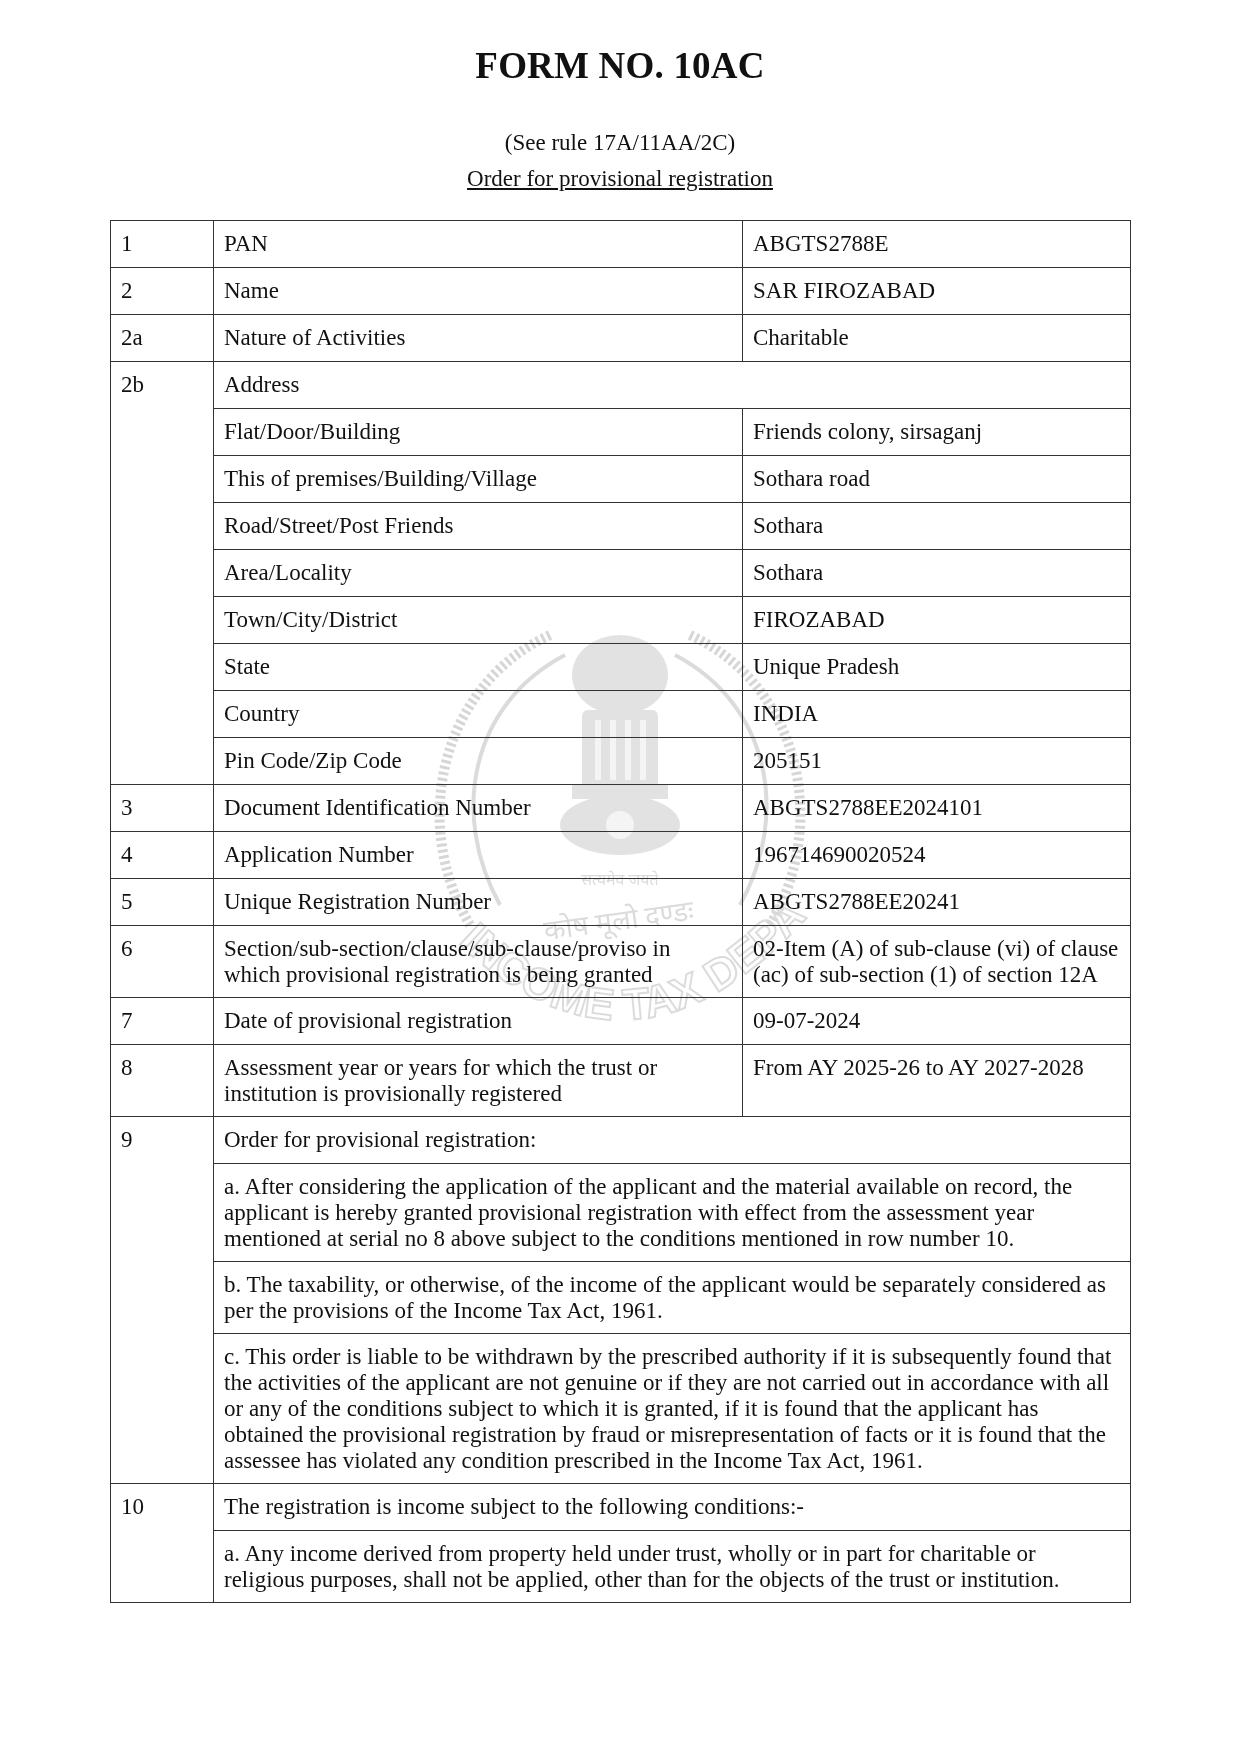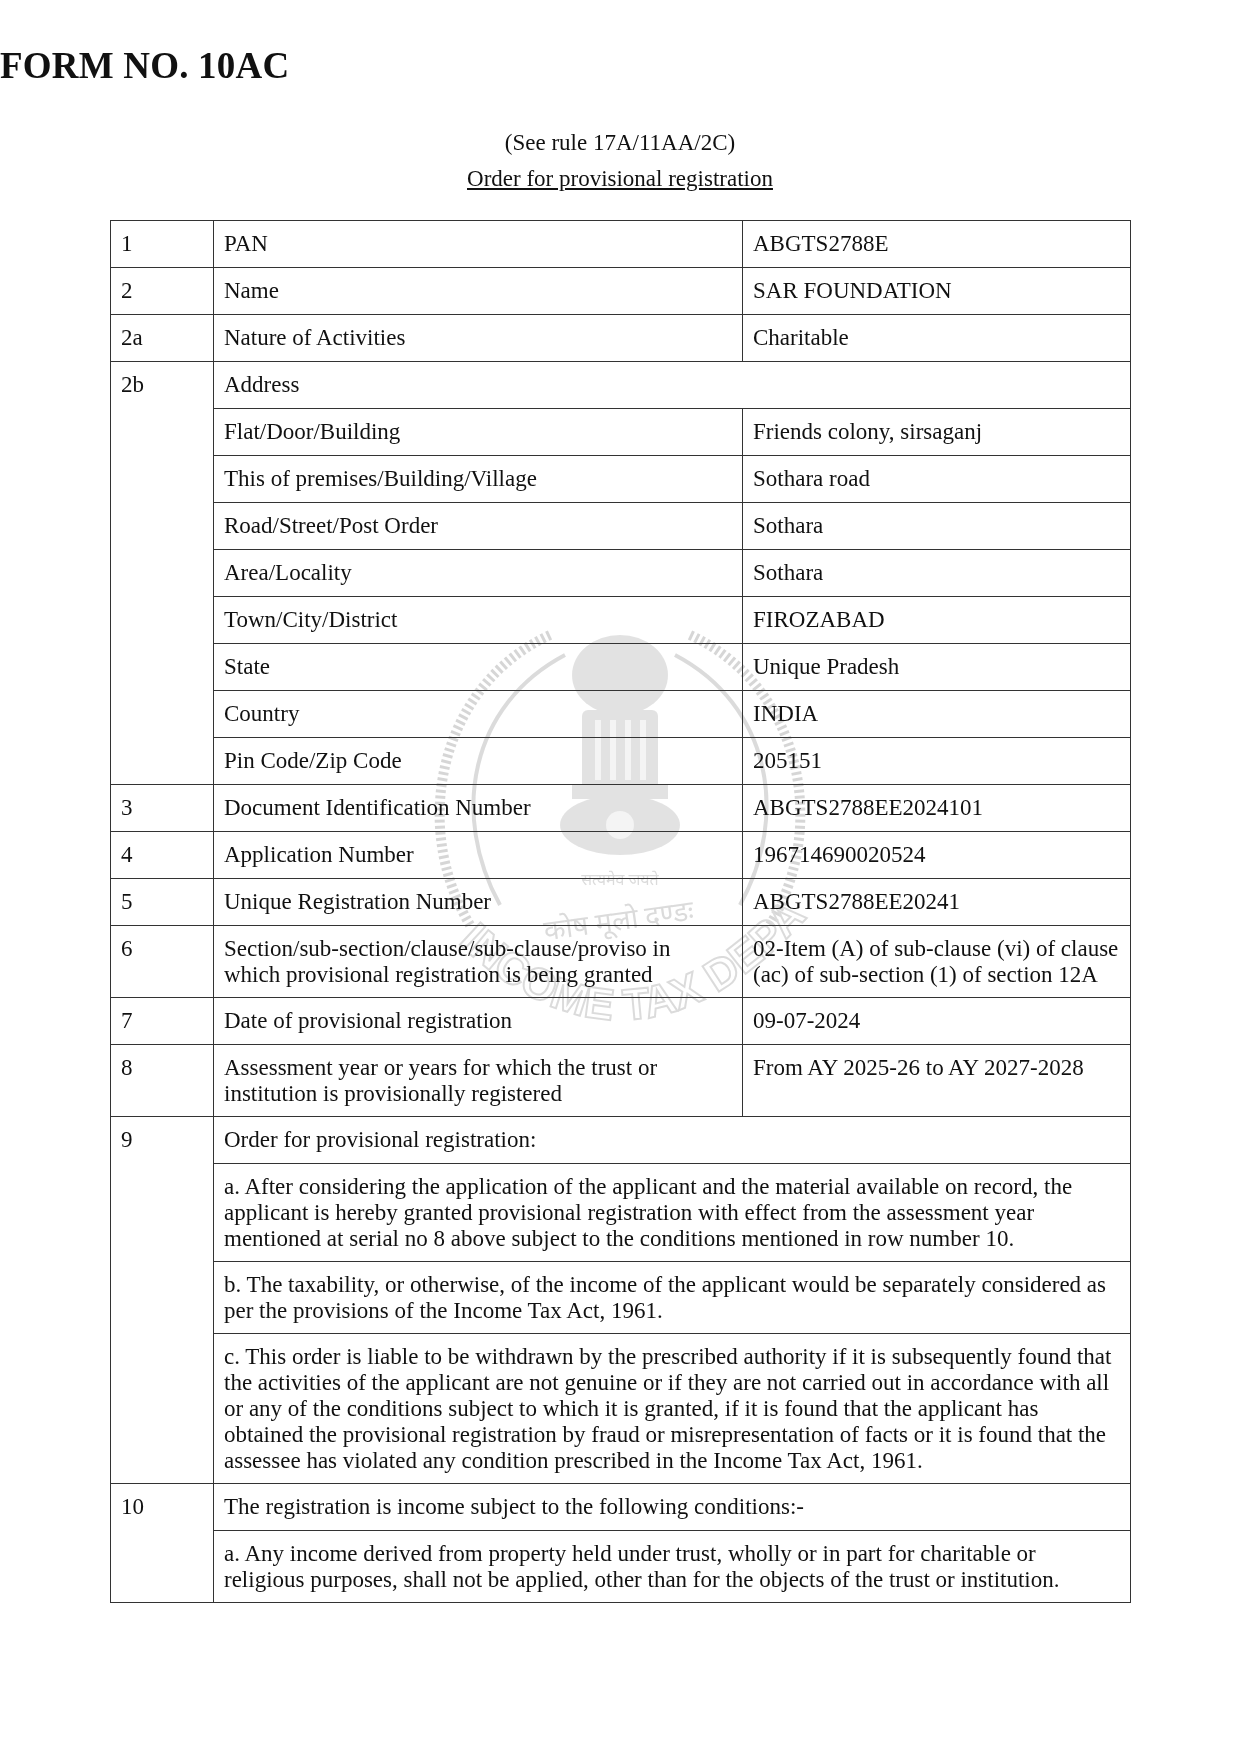--- a/index.html
+++ b/index.html
@@ -1,21 +1,21 @@
 <!DOCTYPE html>
 <html><head>
   <meta charset="utf-8">
   <style>
     html, body { margin: 0; padding: 0; background: #ffffff; }
     body {
       width: 1240px; height: 1755px; position: relative; overflow: hidden;
       font-family: "Liberation Serif", "DejaVu Serif", serif; color: #111111;
     }
     .title {
-      position: absolute; left: 0; width: 1240px; top: 44px; 
+      position: absolute; left: 0; width: 1240px; top: 44px; text-align: center;
       font-size: 37px; font-weight: bold; letter-spacing: 0.2px;
     }
     .subtitle {
       position: absolute; left: 0; width: 1240px; text-align: center; font-size: 23px;
     }
     .sub1 { top: 130px; }
     .sub2 { top: 166px; text-decoration: underline; }
 
     .watermark {
       position: absolute; left: 400px; top: 595px; width: 440px; height: 470px;
@@ -83,41 +83,41 @@
     </colgroup>
   <tbody>
     <tr class="h47">
       <td class="num">1</td>
       <td>PAN</td>
       <td>ABGTS2788E</td>
     </tr>
     <tr class="h47">
       <td class="num">2</td>
       <td>Name</td>
-      <td>SAR FOUNDATION</td>
+      <td>SAR FIROZABAD</td>
     </tr>
     <tr class="h47">
       <td class="num">2a</td>
       <td>Nature of Activities</td>
       <td>Charitable</td>
     </tr>
     <tr class="h47">
       <td class="num" rowspan="9">2b</td>
       <td colspan="2">Address</td>
     </tr>
     <tr class="h47">
       <td>Flat/Door/Building</td>
       <td>Friends colony, sirsaganj</td>
     </tr>
     <tr class="h47">
       <td>This of premises/Building/Village</td>
       <td>Sothara road</td>
     </tr>
     <tr class="h47">
-      <td>Road/Street/Post Order</td>
+      <td>Road/Street/Post Friends</td>
       <td>Sothara</td>
     </tr>
     <tr class="h47">
       <td>Area/Locality</td>
       <td>Sothara</td>
     </tr>
     <tr class="h47">
       <td>Town/City/District</td>
       <td>FIROZABAD</td>
     </tr>

